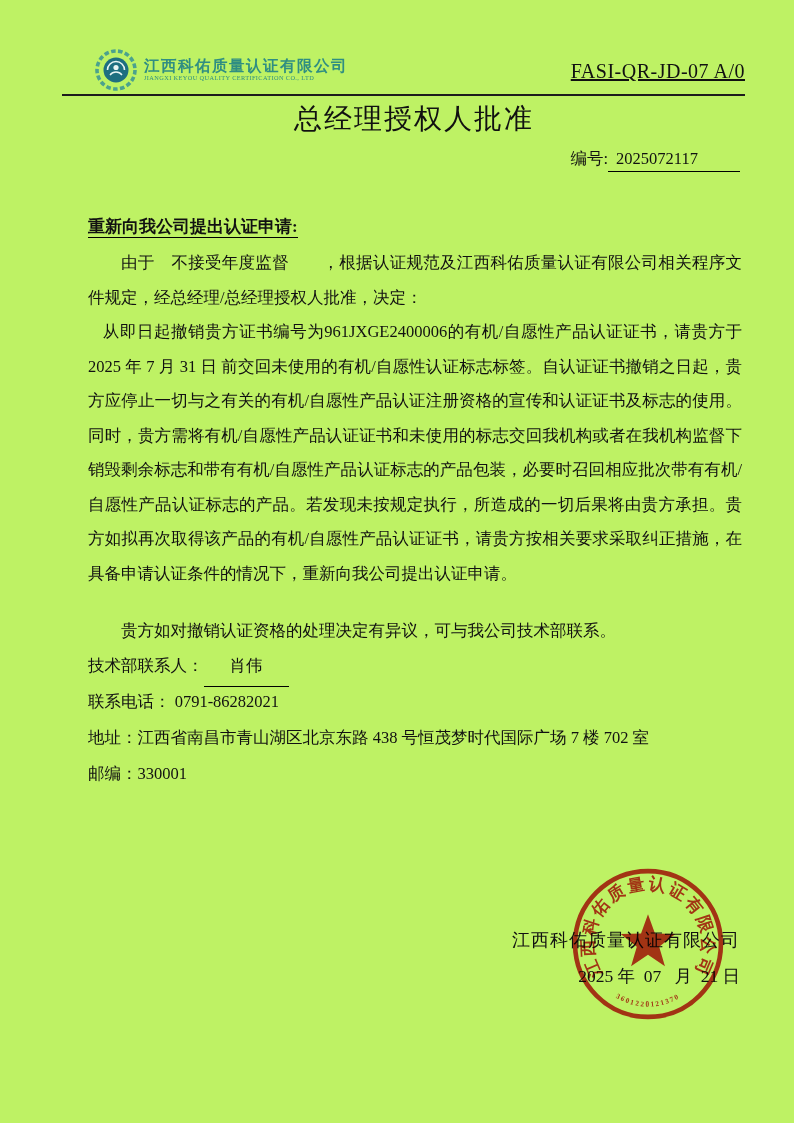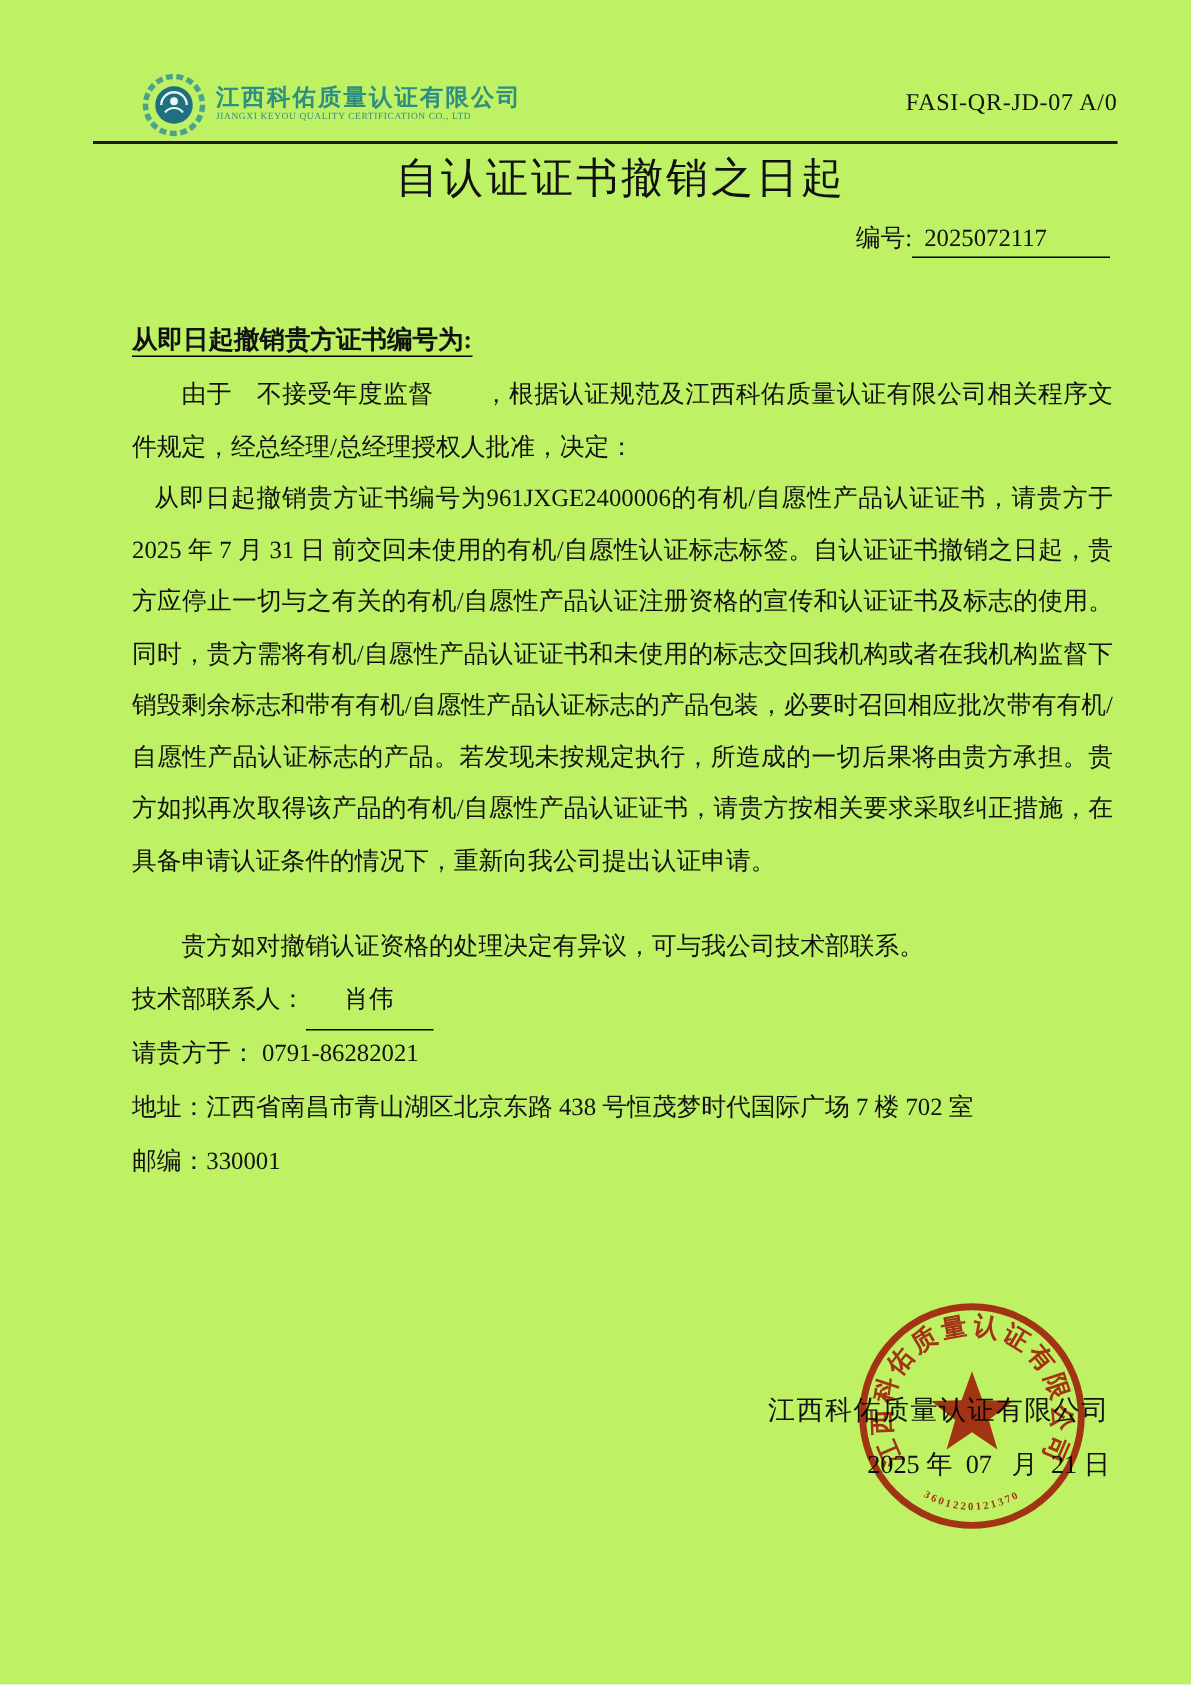--- a/index.html
+++ b/index.html
@@ -5,21 +5,21 @@
   html,body{margin:0;padding:0;background:#ffffff;}
   body{width:794px;height:1123px;position:relative;overflow:hidden;
        font-family:"Liberation Serif","DejaVu Serif",serif;color:#111;}
   .page{position:absolute;inset:0;background:#bef264;outline:1px solid #d8d8d8;}
 
   
   .logo{position:absolute;left:94px;top:48px;display:flex;align-items:center;gap:6px;}
   .logo-txt{display:flex;flex-direction:column;line-height:1.05;}
   .logo-cn{color:#2f8e82;font-size:15.5px;font-weight:bold;letter-spacing:1.5px;}
   .logo-en{color:#2f8e82;font-size:6.3px;letter-spacing:.4px;margin-top:1px;}
-  .doc-code{position:absolute;top:60px;right:49px;font-size:16px;letter-spacing:.5px;}
+  .doc-code{position:absolute;top:60px;right:49px;font-size:20px;letter-spacing:.5px;text-decoration:underline;}
   .rule{position:absolute;left:62px;top:94px;width:683px;height:2px;background:#1c1c1c;}
 
   
   .title{position:absolute;left:88px;top:100px;width:652px;margin:0;text-align:center;
          font-size:28px;font-weight:400;letter-spacing:2px;}
   .doc-number{position:absolute;left:88px;top:148px;width:652px;text-align:right;font-size:16.5px;}
   .doc-number .val{display:inline-block;border-bottom:1.4px solid #000;
                    padding:0 42px 2px 8px;white-space:pre;font-family:Liberation Serif, serif;}
 
   
@@ -59,37 +59,37 @@
       <circle cx="22" cy="19.5" r="2.6" fill="#e8f5f2"></circle>
     </svg>
     <div class="logo-txt">
       <span class="logo-cn">江西科佑质量认证有限公司</span>
       <span class="logo-en">JIANGXI KEYOU QUALITY CERTIFICATION CO., LTD</span>
     </div>
   </div>
   <div class="doc-code">FASI-QR-JD-07 A/0</div>
   <div class="rule"></div>
 
-  <h1 class="title">自认证证书撤销之日起</h1>
+  <h1 class="title">总经理授权人批准</h1>
   <div class="doc-number">
     <span>编号:</span><span class="val">2025072117</span>
   </div>
 
   <div class="addressee">
-    <span>从即日起撤销贵方证书编号为:</span>
+    <span>重新向我公司提出认证申请:</span>
   </div>
   <div class="body">
       <p style="text-indent: 2em;"><span>由于</span><span class="u">　不接受年度监督　　</span><span>，根据认证规范及江西科佑质量认证有限公司相关程序文件规定，经总经理/总经理授权人批准，决定：</span></p>
       <p style="text-indent: 0.9em;"><span>从即日起撤销贵方证书编号为</span><span class="u">961JXGE2400006</span><span>的有机/自愿性产品认证证书，请贵方于</span><span class="u">2025 年 7 月 31 日 </span><span>前交回未使用的有机/自愿性认证标志标签。自认证证书撤销之日起，贵方应停止一切与之有关的有机/自愿性产品认证注册资格的宣传和认证证书及标志的使用。同时，贵方需将有机/自愿性产品认证证书和未使用的标志交回我机构或者在我机构监督下销毁剩余标志和带有有机/自愿性产品认证标志的产品包装，必要时召回相应批次带有有机/自愿性产品认证标志的产品。若发现未按规定执行，所造成的一切后果将由贵方承担。贵方如拟再次取得该产品的有机/自愿性产品认证证书，请贵方按相关要求采取纠正措施，在具备申请认证条件的情况下，重新向我公司提出认证申请。</span></p>
       <p class="gap" style="text-indent: 2em;"><span>贵方如对撤销认证资格的处理决定有异议，可与我公司技术部联系。</span></p>
     </div>
 
   <div class="contact">
       <div><span>技术部联系人：</span><span class="cu">肖伟</span></div>
-      <div><span>请贵方于：</span><span class="cv"> 0791-86282021</span></div>
+      <div><span>联系电话：</span><span class="cv"> 0791-86282021</span></div>
       <div><span>地址：</span><span class="cv">江西省南昌市青山湖区北京东路 438 号恒茂梦时代国际广场 7 楼 702 室</span></div>
       <div><span>邮编：</span><span class="cv">330001</span></div>
     </div>
 
   <div class="sig-co">江西科佑质量认证有限公司</div>
   <div class="sig-date">2025 年  07   月  21 日</div>
 
   <svg class="stamp" viewBox="0 0 150 150">
     <defs>
       <path id="ringPath" d="M 31.6 105.4 A 53 53 0 1 1 118.4 105.4" fill="none"></path>

